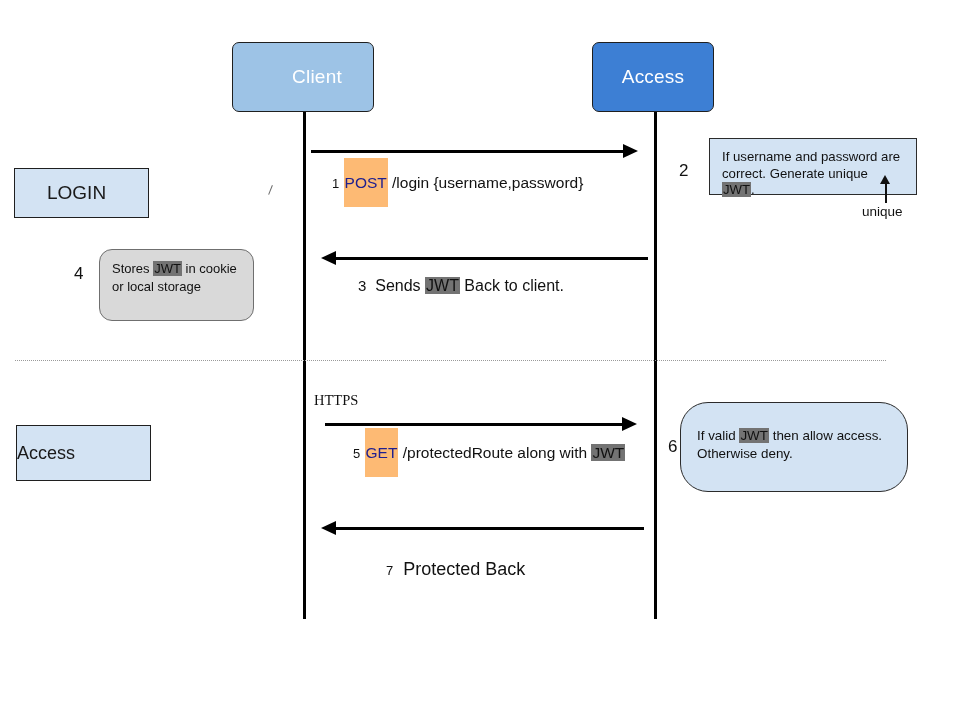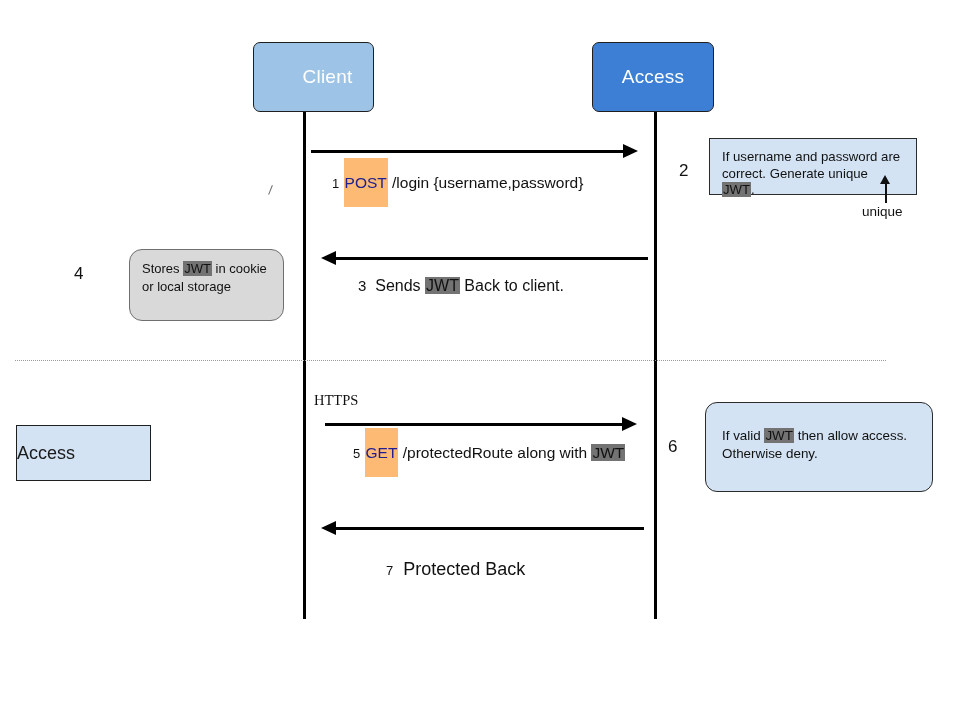--- a/index.html
+++ b/index.html
@@ -26,21 +26,21 @@
     border-radius: 7px;
     box-sizing: border-box;
     display: flex;
     align-items: center;
     justify-content: center;
     color: #ffffff;
     font-size: 19px;
     letter-spacing: 0.2px;
   }
   .actor.client {
-    left: 253px; top: 42px; width: 121px; height: 70px;
+    left: 232px; top: 42px; width: 142px; height: 70px;
     background: #9dc3e6;
     padding-left: 28px;
   }
   .actor.server {
     left: 592px; top: 42px; width: 122px; height: 70px;
     background: #3d7fd4;
   }
 
   
   .lifeline {
@@ -72,36 +72,35 @@
     border: 1.4px solid #2b2b2b;
     color: #111111;
     font-size: 13.2px;
     line-height: 16.5px;
     padding: 10px 12px 8px 12px;
   }
   .note.server-note-1 {
     left: 709px; top: 138px; width: 208px; height: 57px;
   }
   .note.server-note-2 {
-    left: 705px; top: 402px; width: 228px; height: 90px;
-    border-radius: 12px;
+    left: 680px; top: 402px; width: 228px; height: 90px;
+    border-radius: 28px;
     padding-top: 24px;
     padding-left: 16px;
     line-height: 18px;
     font-size: 13.4px;
   }
   .note.client-note {
     left: 99px; top: 249px; width: 155px; height: 72px;
     background: #d9d9d9;
     border: 1.4px solid #6f6f6f;
     border-radius: 13px;
     padding: 10px 12px;
     line-height: 17.5px;
     font-size: 13px;
-    margin-left: 30px;
   }
 
   
   .step-num {
     position: absolute;
     font-size: 17px;
     color: #111111;
   }
   .step-num.n2 { left: 679px; top: 161px; }
   .step-num.n4 { left: 74px;  top: 264px; }
@@ -224,20 +223,23 @@
   <div class="actor client">
     <span>Client</span>
   </div>
   <div class="actor server">
     <span>Access</span>
   </div>
 
   <div class="lifeline client"></div>
   <div class="lifeline server"></div>
 
+  <div class="phase-box login">
+    <span>LOGIN</span>
+  </div>
   <div class="phase-box access">
     <span>Access</span>
   </div>
 
   <div class="tick-mark"></div>
 
   <div class="arrow-line a1-line"></div>
   <div class="arrow-head right a1-head"></div>
   <div class="msg m1">
     <span class="num">1</span>

